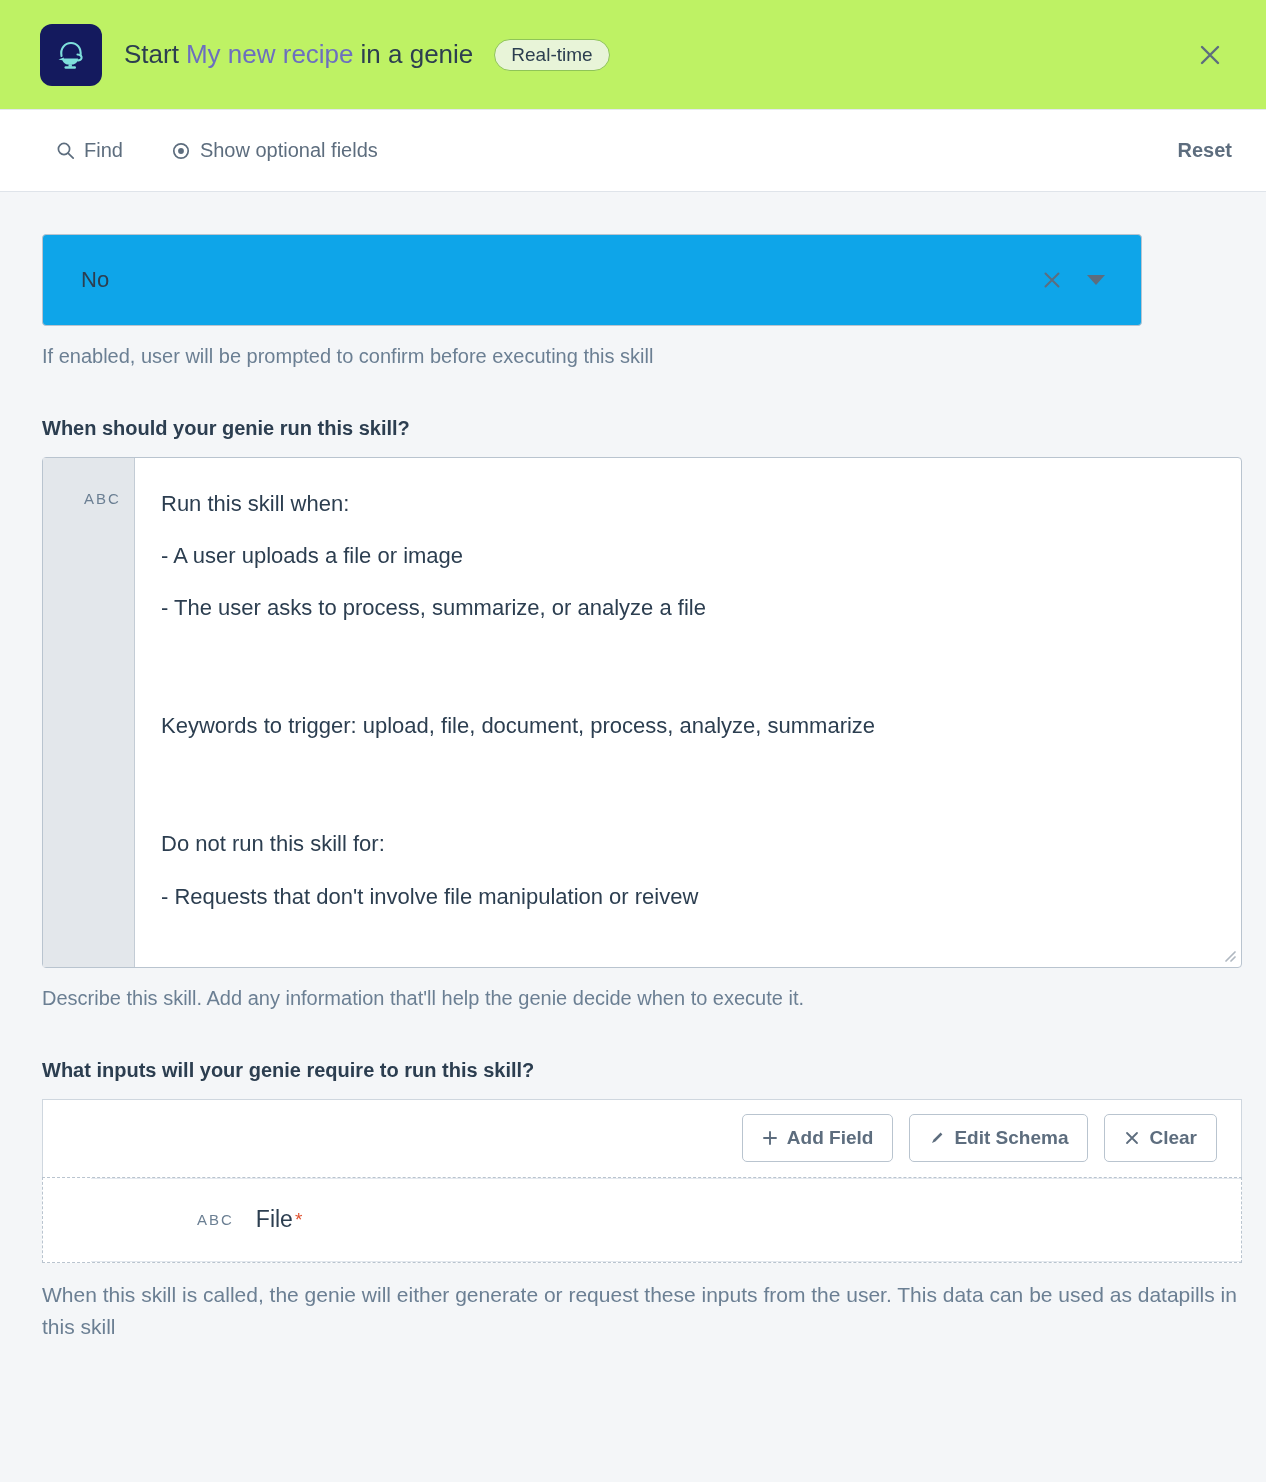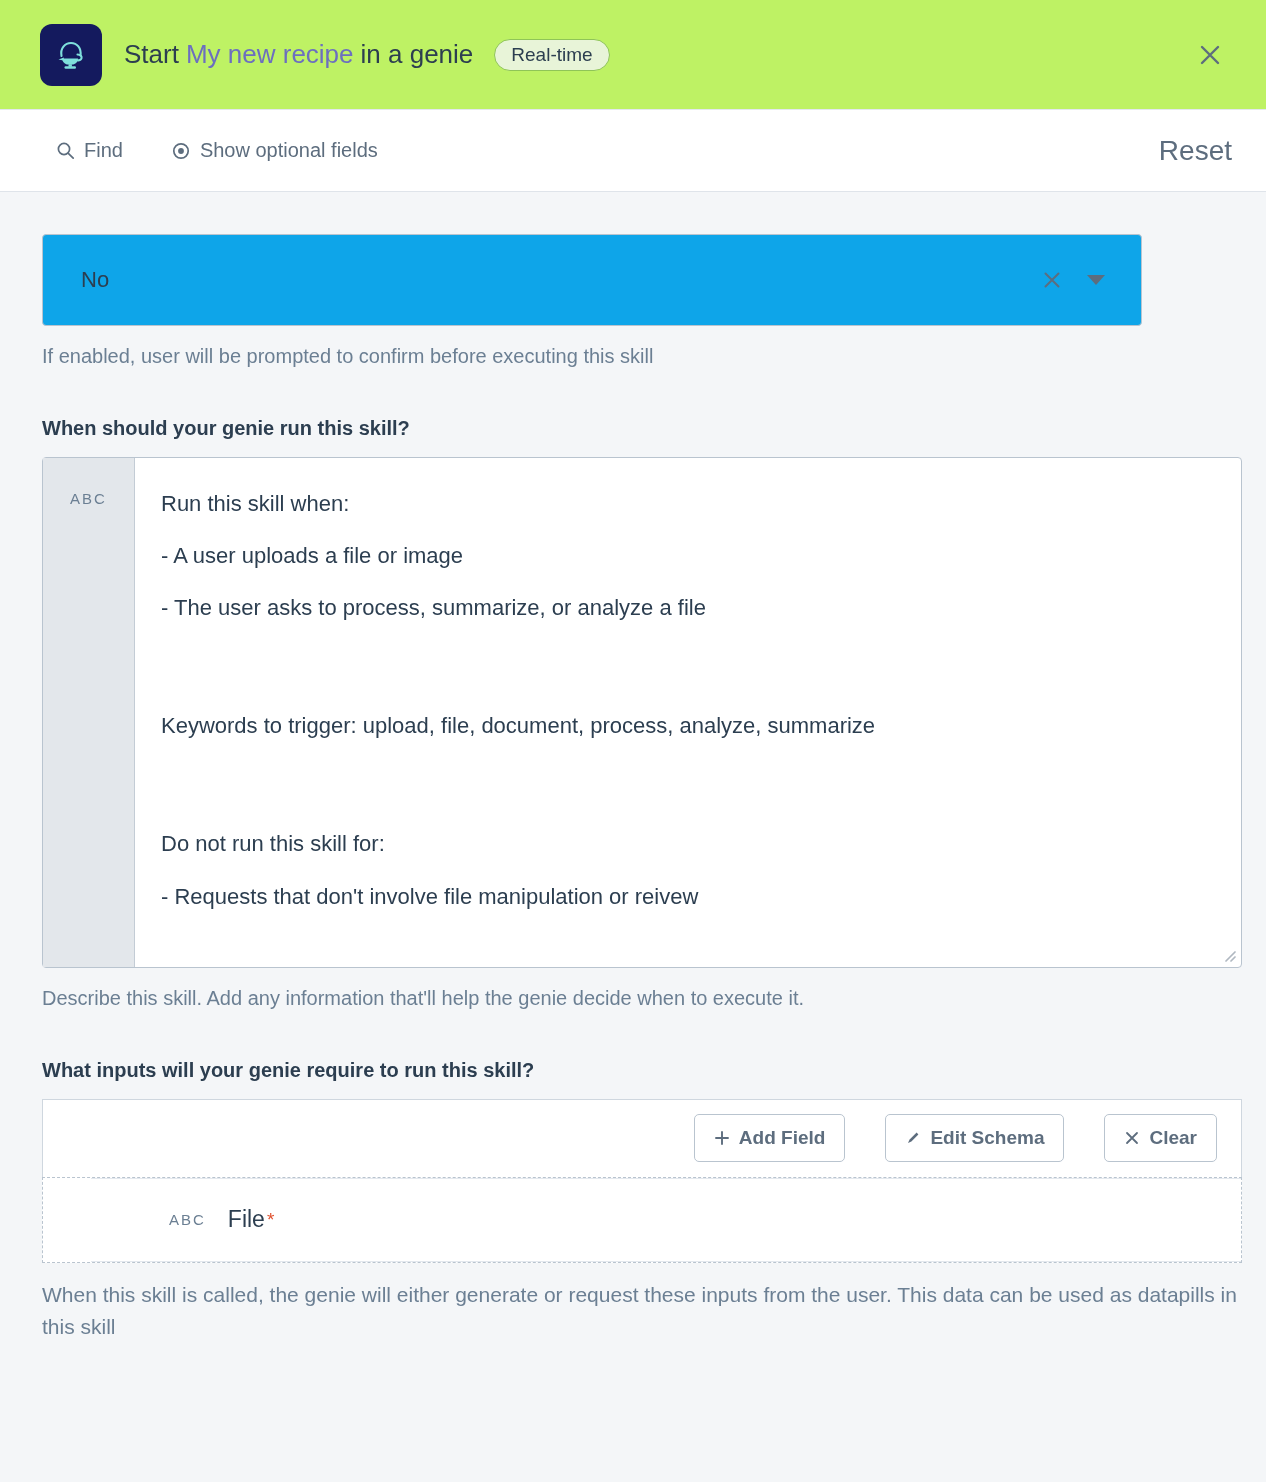--- a/index.html
+++ b/index.html
@@ -67,22 +67,22 @@
     display: flex; align-items: center;
     color: #5d6d7e;
     font-size: 20px;
     font-weight: normal;
     cursor: pointer;
     margin-right: 48px;
   }
   .tool-link .ico { margin-right: 9px; display: flex; align-items: center; }
   .reset-link {
     color: #5d6d7e;
-    font-size: 28px;
-    font-weight: normal;
+    font-size: 20px;
+    font-weight: bold;
     cursor: pointer;
   }
 
   
   .body {
     padding: 42px 24px 0 42px;
   }
   .field-block { margin-bottom: 46px; }
   .field-label {
     font-size: 20px;
@@ -134,20 +134,21 @@
     background: #e3e7eb;
     border-right: 1px solid #c3ccd5;
     padding-top: 32px;
     text-align: center;
   }
   .abc-tag {
     font-size: 15px;
     letter-spacing: 2px;
     color: #6b7f93;
     font-weight: 500;
+    margin-left: 28px;
   }
   .ta-body {
     flex: 1 1 auto;
     padding: 30px 30px 34px 26px;
     min-height: 434px;
   }
   .ta-line {
     font-size: 22px;
     color: #2c3e50;
     line-height: 1.46;
@@ -165,21 +166,20 @@
   .schema-panel { width: 1200px; }
   .schema-toolbar {
     background: #ffffff;
     border: 1px solid #cfd7df;
     border-bottom: none;
     height: 78px;
     display: flex;
     align-items: center;
     justify-content: flex-end;
     padding: 0 24px;
-    gap: 24px;
   }
   .btn {
     display: flex; align-items: center;
     height: 48px;
     padding: 0 19px;
     border: 1px solid #b9c4cf;
     border-radius: 5px;
     background: #ffffff;
     color: #5d6d7e;
     font-size: 19px;

